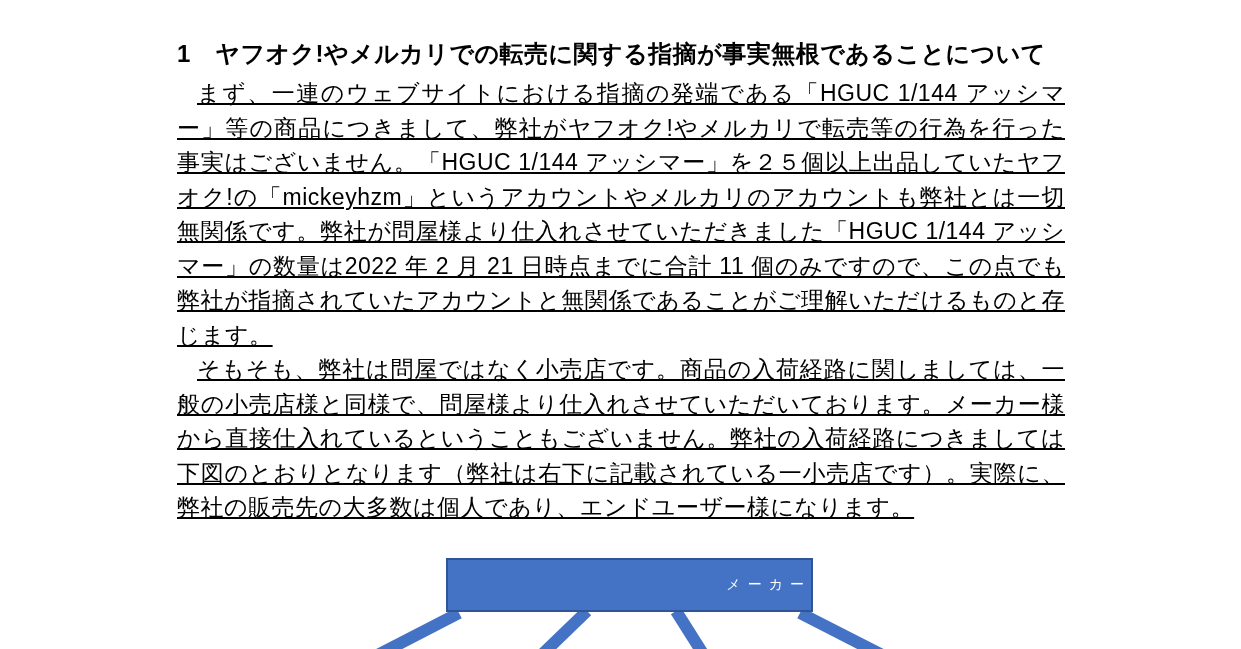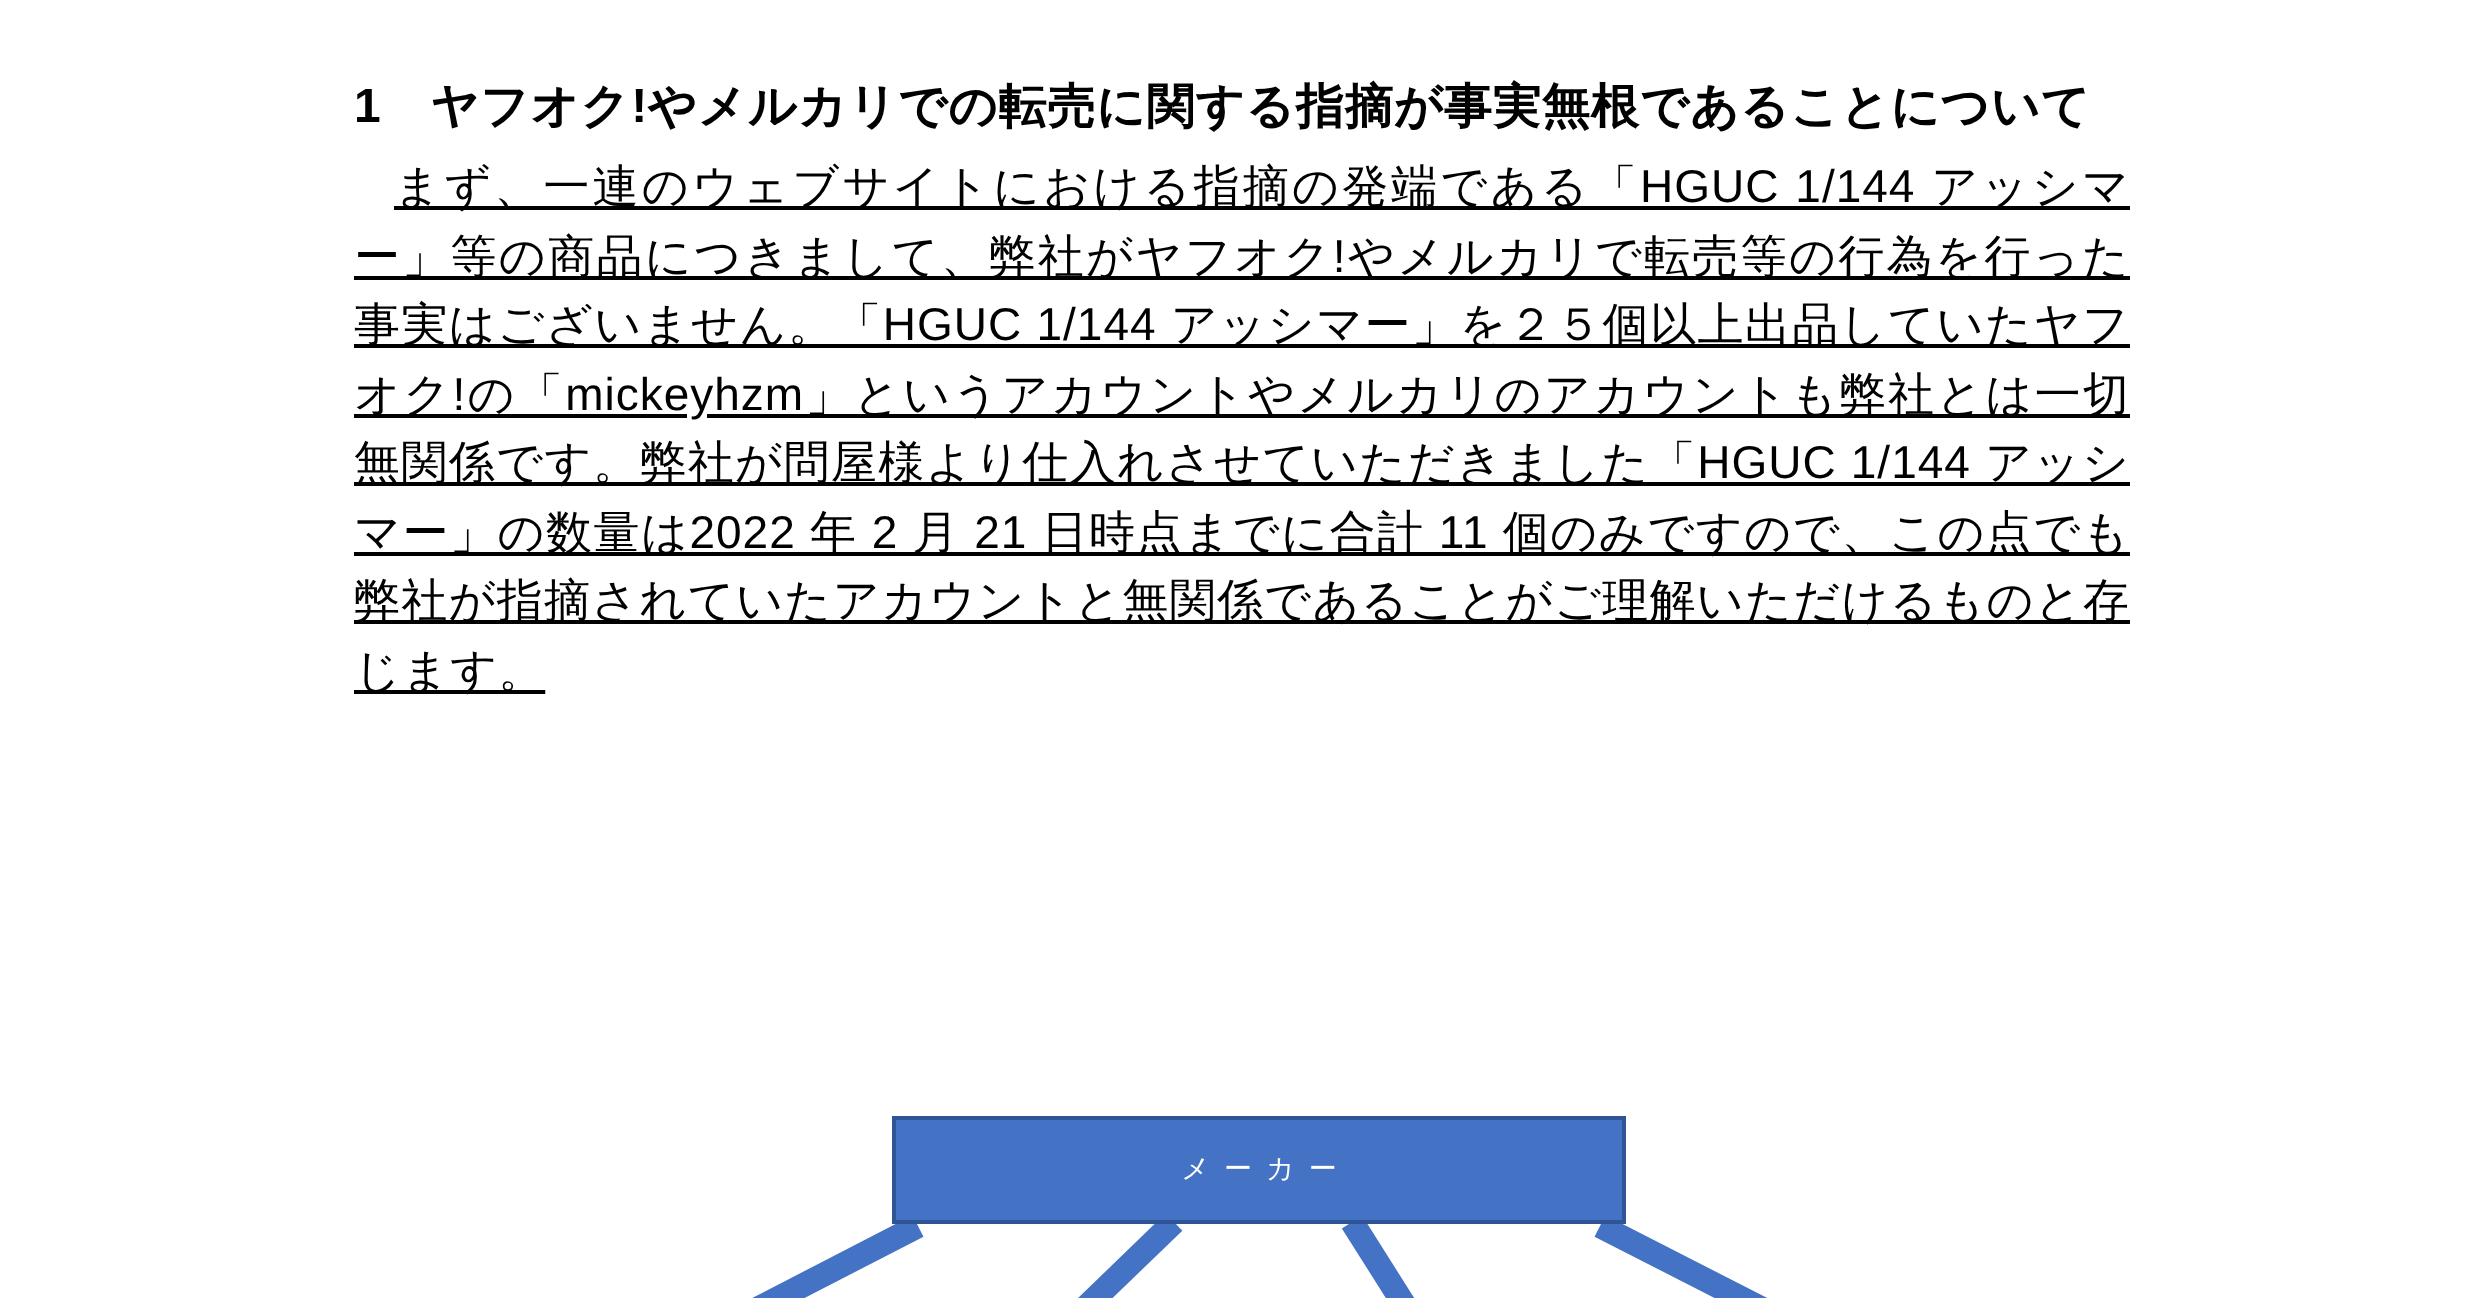--- a/index.html
+++ b/index.html
@@ -55,39 +55,40 @@
     position: absolute;
     left: 446px;
     top: 558px;
     width: 367px;
     height: 54px;
     box-sizing: border-box;
     border: 2px solid #2F5597;
     background: #4472C4;
     display: flex;
     align-items: center;
-    justify-content: center;
+    justify-content: flex-end;
   }
   .maker-label {
     color: #ffffff;
     font-size: 14px;
     font-weight: 500;
     letter-spacing: 7px;
     text-indent: 7px; 
     white-space: nowrap;
   }
 </style>
 </head>
 <body>
 
 <div class="page">
 
   <div class="content">
     <h1 class="heading">1　ヤフオク!やメルカリでの転売に関する指摘が事実無根であることについて</h1>
     <p class="para">まず、一連のウェブサイトにおける指摘の発端である「HGUC 1/144 アッシマー」等の商品につきまして、弊社がヤフオク!やメルカリで転売等の行為を行った事実はございません。「HGUC 1/144 アッシマー」を２５個以上出品していたヤフオク!の「mickeyhzm」というアカウントやメルカリのアカウントも弊社とは一切無関係です。弊社が問屋様より仕入れさせていただきました「HGUC 1/144 アッシマー」の数量は2022 年 2 月 21 日時点までに合計 11 個のみですので、この点でも弊社が指摘されていたアカウントと無関係であることがご理解いただけるものと存じます。</p>
+    <p class="para">そもそも、弊社は問屋ではなく小売店です。商品の入荷経路に関しましては、一般の小売店様と同様で、問屋様より仕入れさせていただいております。メーカー様から直接仕入れているということもございません。弊社の入荷経路につきましては下図のとおりとなります（弊社は右下に記載されている一小売店です）。実際に、弊社の販売先の大多数は個人であり、エンドユーザー様になります。</p>
   </div>
 
   <div class="diagram">
     <svg class="arrows" width="1241" height="649" viewBox="0 0 1241 649">
       <line x1="459" y1="613" x2="364" y2="662" stroke="#4472C4" stroke-width="12" style="stroke: rgb(68, 114, 196);"></line>
       <line x1="587" y1="611" x2="528" y2="668" stroke="#4472C4" stroke-width="12" style="stroke: rgb(68, 114, 196);"></line>
       <line x1="676" y1="611" x2="712" y2="668" stroke="#4472C4" stroke-width="12" style="stroke: rgb(68, 114, 196);"></line>
       <line x1="800" y1="613" x2="892" y2="660" stroke="#4472C4" stroke-width="12" style="stroke: rgb(68, 114, 196);"></line>
     </svg>
     <div class="maker-box" style="background: rgb(68, 114, 196); border-color: rgb(47, 85, 151);">

